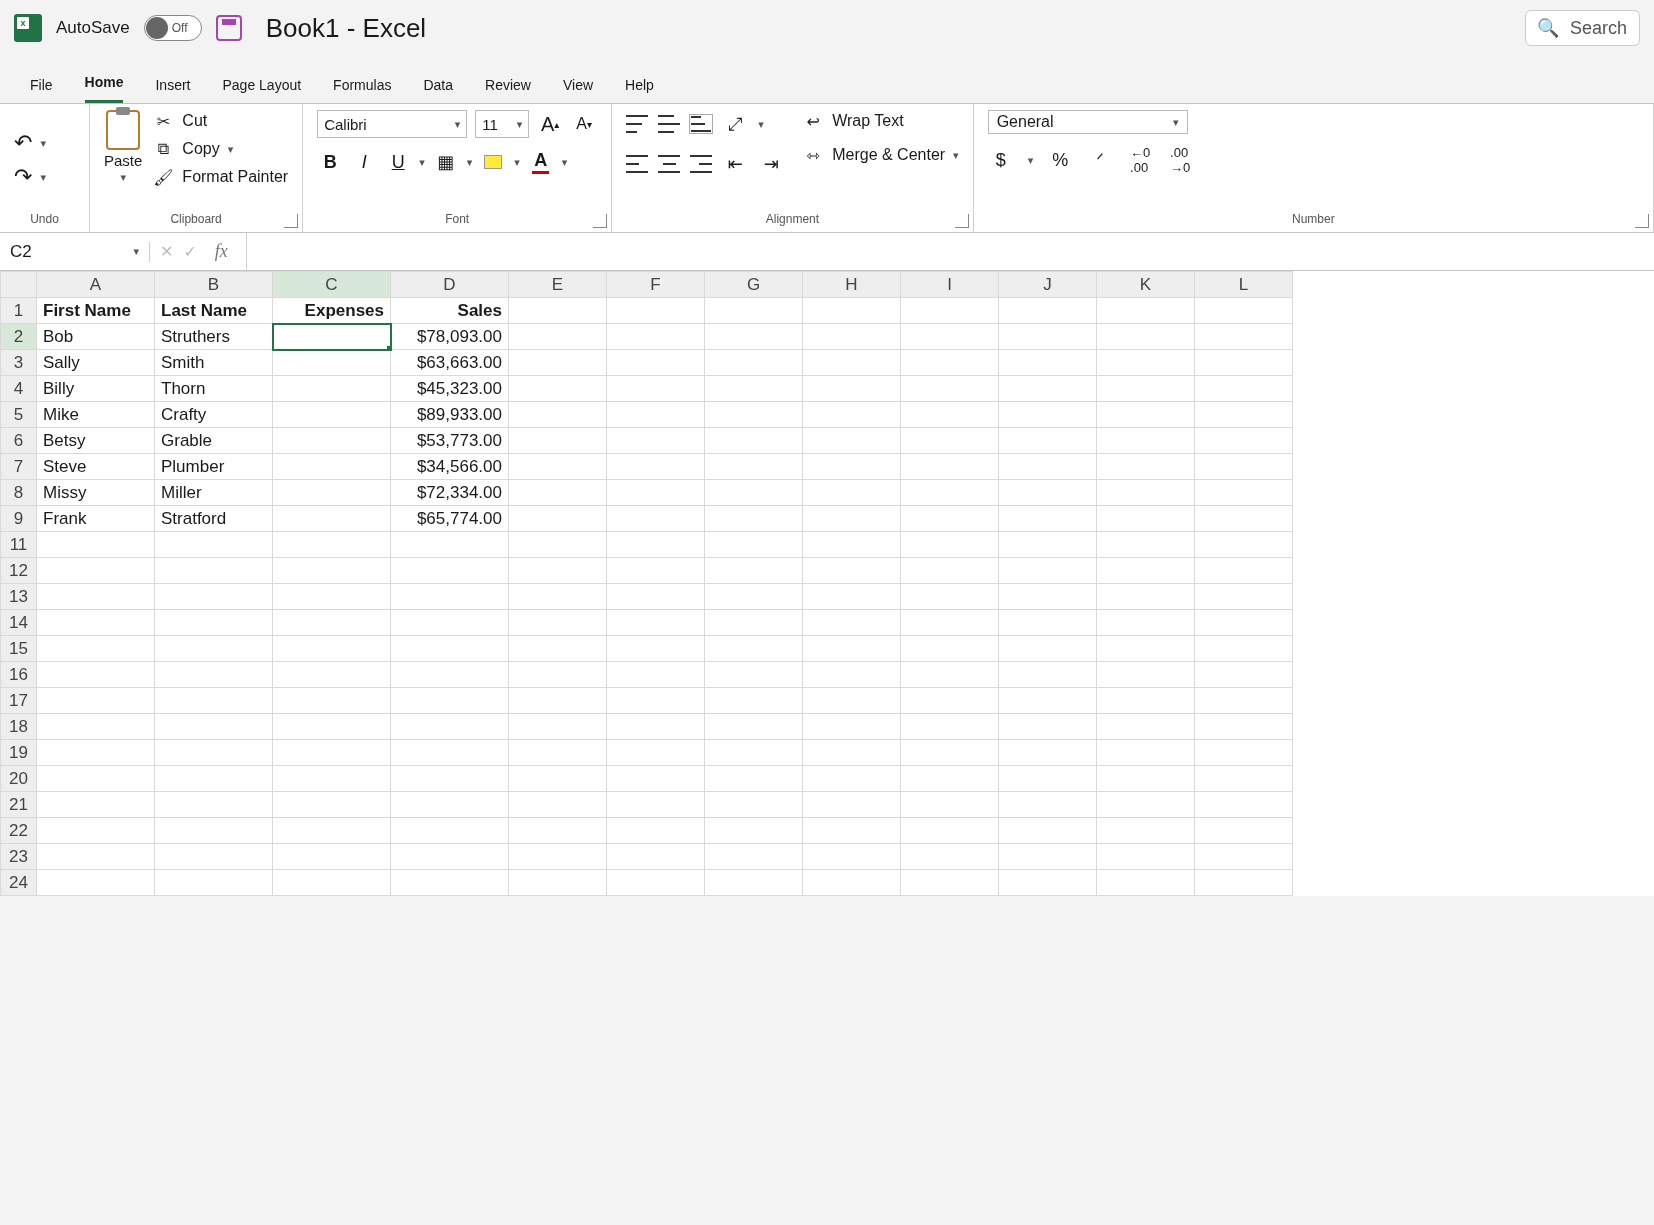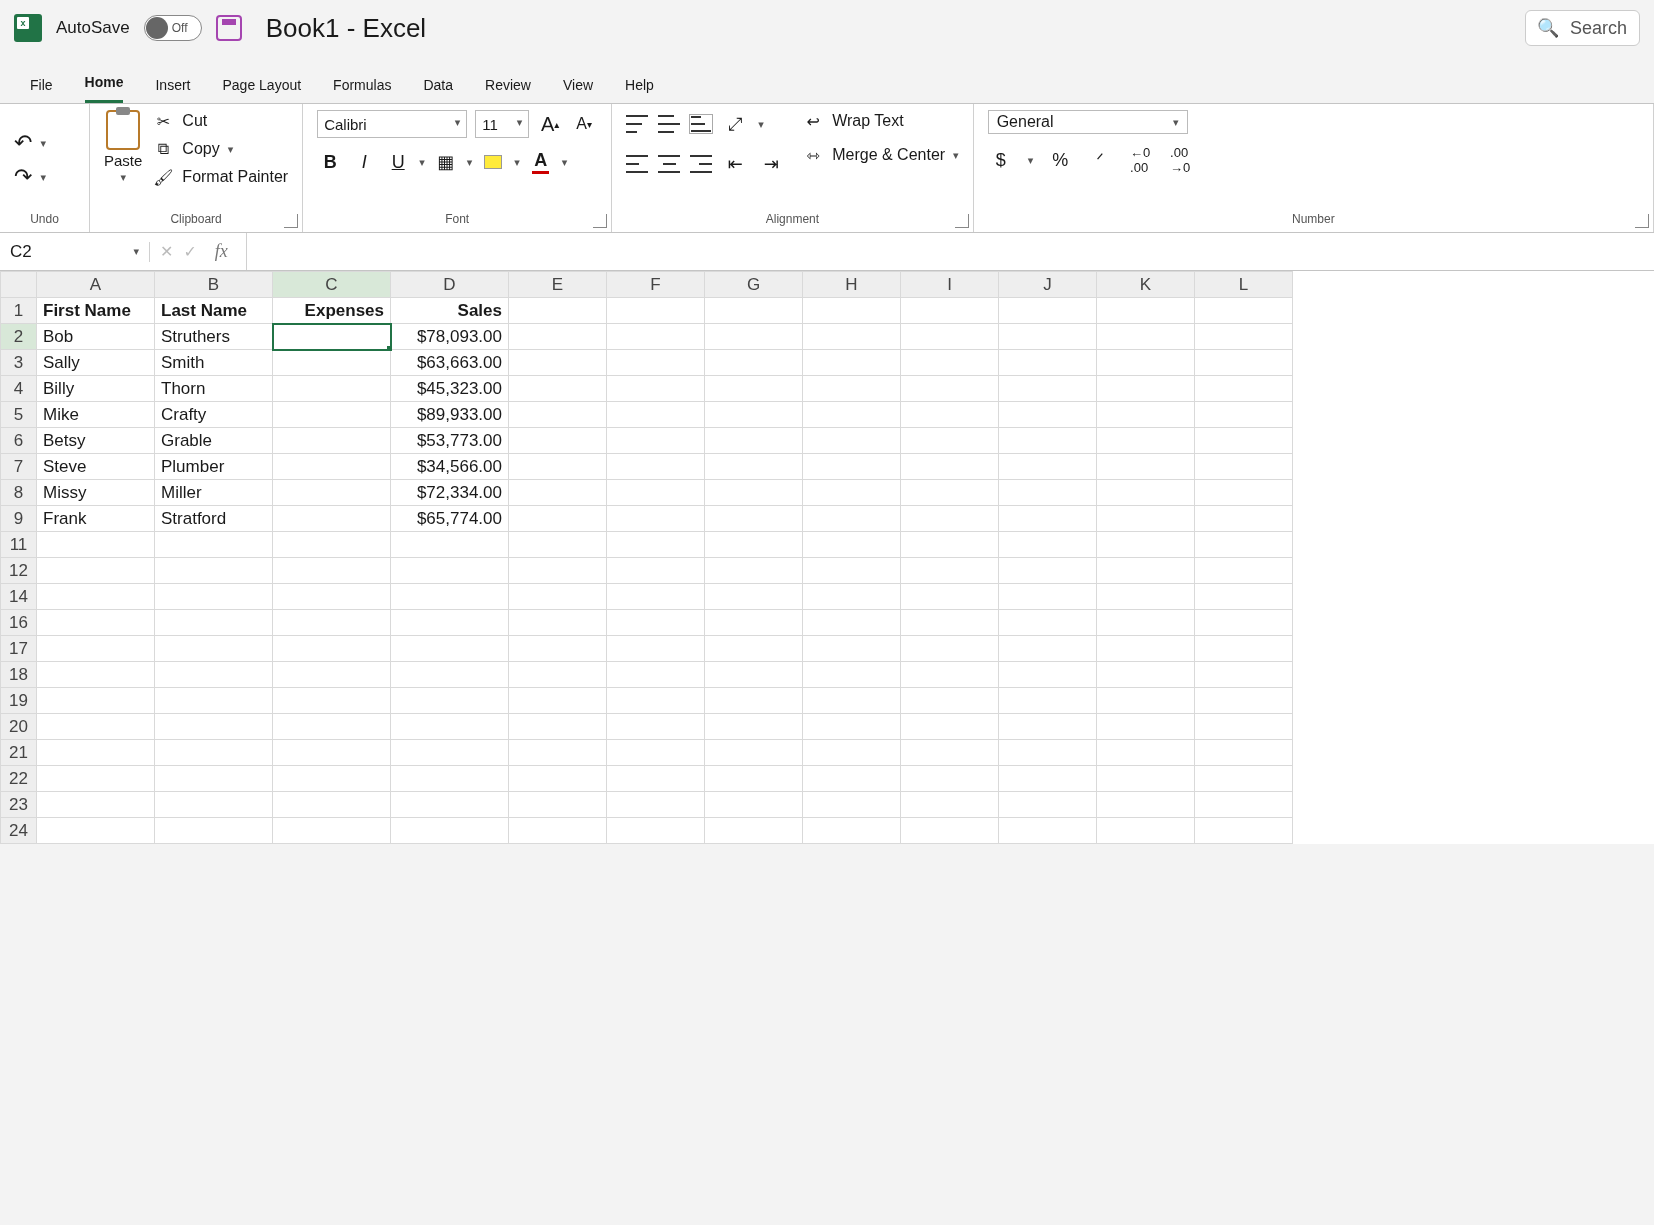--- a/index.html
+++ b/index.html
@@ -32,21 +32,21 @@
   .launcher{position:absolute;right:4px;bottom:4px;width:14px;height:14px;border:1px solid #888;border-top:none;border-left:none;}
   .vbtn{display:flex;flex-direction:column;align-items:center;justify-content:center;gap:2px;font-size:15px;}
   .stack{display:flex;flex-direction:column;gap:6px;}
   .hbtn{display:flex;align-items:center;gap:8px;font-size:16px;white-space:nowrap;}
   .ico{width:22px;height:22px;display:inline-flex;align-items:center;justify-content:center;}
   .chev{font-size:11px;color:#555;}
   .undo-ico{font-size:22px;}
   .paste-ico{width:34px;height:40px;border:2px solid #b87a2a;border-radius:4px;background:#fff;position:relative;}
   .paste-ico::before{content:"";position:absolute;top:-5px;left:8px;right:8px;height:8px;background:#888;border-radius:2px;}
   .font-row1,.font-row2{display:flex;align-items:center;gap:8px;}
-  .combo{border:1px solid #bbb;background:#fff;height:28px;display:flex;padding:5px 6px;font-size:15px;}
+  .combo{border:1px solid #bbb;background:#fff;height:28px;display:flex;align-items:center;padding:12px 6px;font-size:15px;}
   .combo .chev{margin-left:auto;}
   .fmt-btn{min-width:26px;height:28px;display:inline-flex;align-items:center;justify-content:center;font-size:18px;}
   .underline-a{border-bottom:3px solid #c00;padding:0 2px;font-weight:600;}
   .fill-sw{width:18px;height:14px;background:#ffeb3b;border:1px solid #999;}
   .align-ico{width:22px;height:18px;display:inline-flex;flex-direction:column;justify-content:space-between;}
   .align-ico span{height:2px;background:#333;}
   .number-combo{border:1px solid #bbb;background:#fff;height:24px;width:200px;display:flex;align-items:center;padding:0 8px;font-size:16px;}
   
   .fxbar{display:flex;align-items:center;border-bottom:1px solid var(--border2);background:#fff;height:38px;}
   .namebox{width:150px;border-right:1px solid var(--border);display:flex;align-items:center;padding:0 10px;font-size:17px;}
@@ -446,21 +446,51 @@
           <td class=""></td>
           <td class=""></td>
           <td class=""></td>
           <td class=""></td>
           <td class=""></td>
           <td class=""></td>
           <td class=""></td>
           <td class=""></td>
         </tr>
         <tr>
+          <th class="rowhdr">13</th>
+          <td class=""></td>
+          <td class=""></td>
+          <td class=""></td>
+          <td class=""></td>
+          <td class=""></td>
+          <td class=""></td>
+          <td class=""></td>
+          <td class=""></td>
+          <td class=""></td>
+          <td class=""></td>
+          <td class=""></td>
+          <td class=""></td>
+        </tr>
+        <tr>
           <th class="rowhdr">14</th>
+          <td class=""></td>
+          <td class=""></td>
+          <td class=""></td>
+          <td class=""></td>
+          <td class=""></td>
+          <td class=""></td>
+          <td class=""></td>
+          <td class=""></td>
+          <td class=""></td>
+          <td class=""></td>
+          <td class=""></td>
+          <td class=""></td>
+        </tr>
+        <tr>
+          <th class="rowhdr">15</th>
           <td class=""></td>
           <td class=""></td>
           <td class=""></td>
           <td class=""></td>
           <td class=""></td>
           <td class=""></td>
           <td class=""></td>
           <td class=""></td>
           <td class=""></td>
           <td class=""></td>

